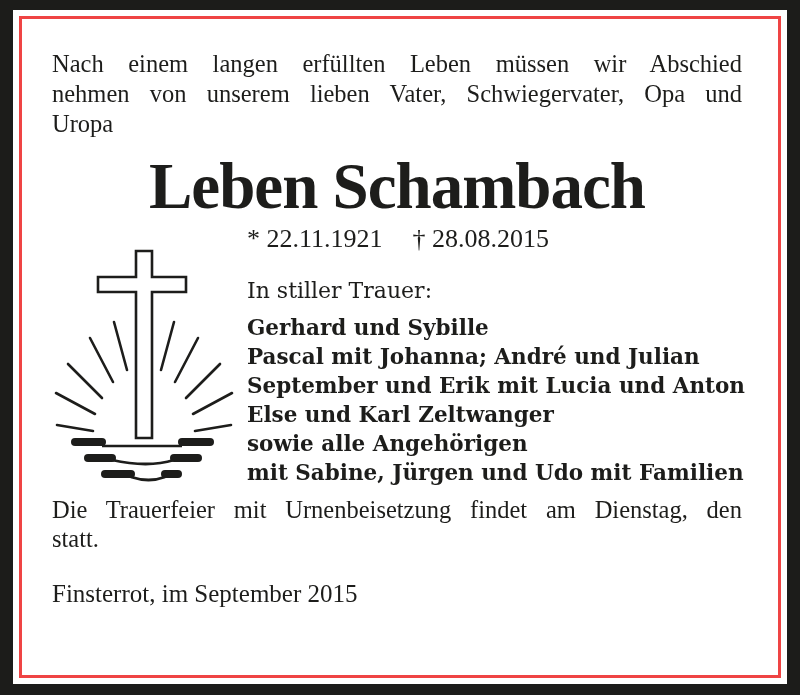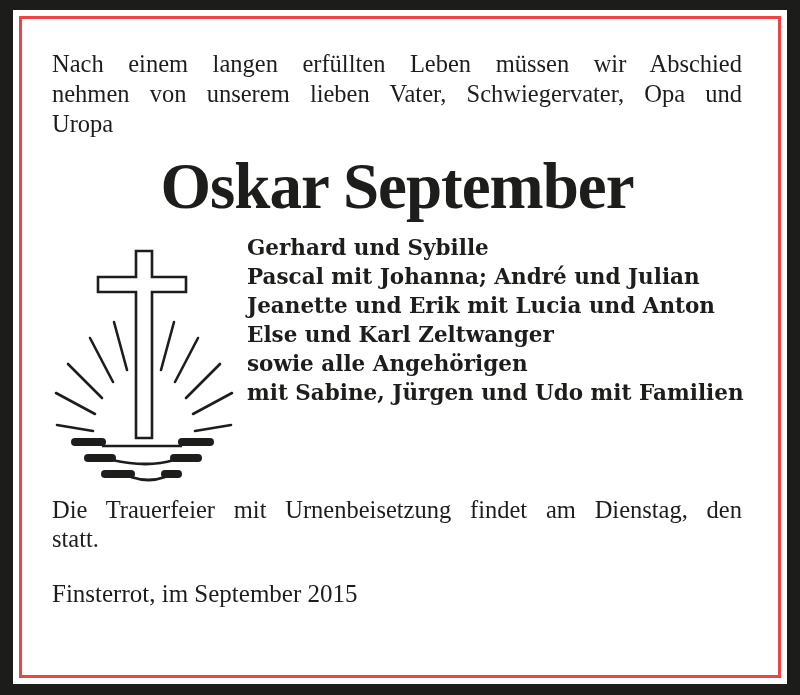--- a/index.html
+++ b/index.html
@@ -54,21 +54,21 @@
 <div class="outer">
   <div class="mid">
     <div class="card">
 
       <div class="intro">
         <div class="jline">Nach einem langen erfüllten Leben müssen wir Abschied</div>
         <div class="jline">nehmen von unserem lieben Vater, Schwiegervater, Opa und</div>
         <div class="lastline">Uropa</div>
       </div>
 
-      <div class="name">Oskar September</div>
+      <div class="name">Leben Schambach</div>
 
       <div class="row">
 
         <div class="emblem">
           <svg viewBox="0 0 195 252" width="195" height="252">
             <g stroke="#1d1d1b" stroke-width="2.6" stroke-linecap="round">
               <line x1="75" y1="133" x2="62" y2="85"></line>
               <line x1="109" y1="133" x2="122" y2="85"></line>
               <line x1="61" y1="145" x2="38" y2="101"></line>
               <line x1="123" y1="145" x2="146" y2="101"></line>
@@ -88,24 +88,29 @@
               <path d="M122,221 H146" stroke-width="8" stroke-linecap="round"></path>
               <path d="M60,223 Q96,231 122,223" stroke-width="2.8"></path>
               <path d="M53,237 H79" stroke-width="8" stroke-linecap="round"></path>
               <path d="M113,237 H126" stroke-width="8" stroke-linecap="round"></path>
               <path d="M79,240 Q97,246 113,240" stroke-width="2.8"></path>
             </g>
           </svg>
         </div>
 
         <div class="col">
+          <div class="dates">
+            <span>* 22.11.1921</span>
+            <span>† 28.08.2015</span>
+          </div>
+          <div class="mourn-label">In stiller Trauer:</div>
           <div class="mourners">
             <div class="mourner-line">Gerhard und Sybille</div>
             <div class="mourner-line">Pascal mit Johanna; André und Julian</div>
-            <div class="mourner-line">Jeanette und Erik mit Lucia und Anton</div>
+            <div class="mourner-line">September und Erik mit Lucia und Anton</div>
             <div class="mourner-line">Else und Karl Zeltwanger</div>
             <div class="mourner-line">sowie alle Angehörigen</div>
             <div class="mourner-line">mit Sabine, Jürgen und Udo mit Familien</div>
           </div>
         </div>
 
       </div>
 
       <div class="funeral">
         <div class="jline">Die Trauerfeier mit Urnenbeisetzung findet am Dienstag, den</div>

